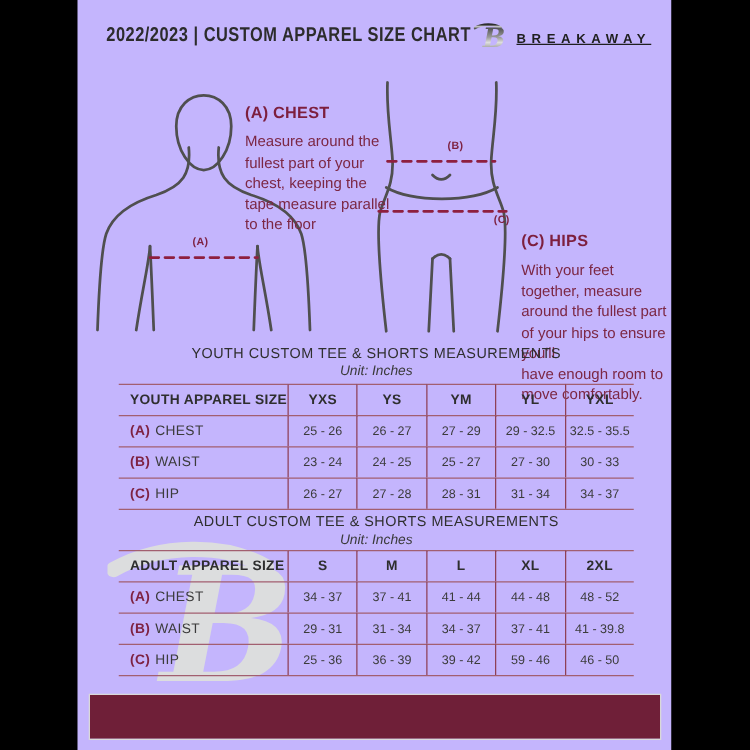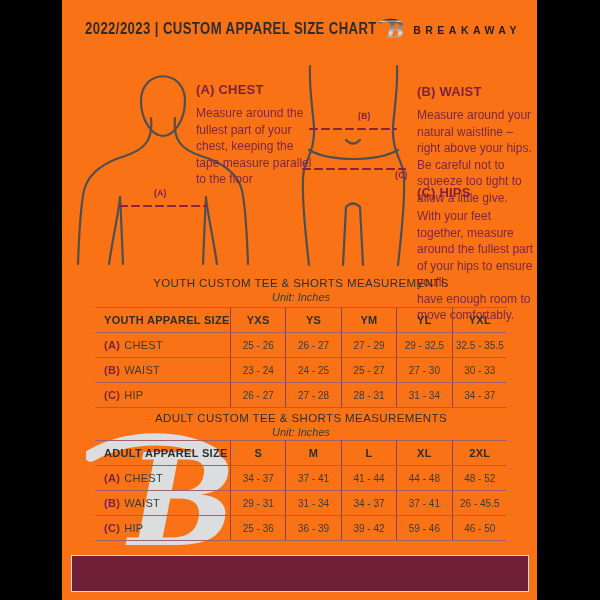--- a/index.html
+++ b/index.html
@@ -3,31 +3,31 @@
 <meta charset="utf-8">
 <style>
   html,body{margin:0;padding:0;}
   body{
     width:600px;height:600px;background:#000;
     font-family:"Liberation Sans", sans-serif;
     position:relative;overflow:hidden;
   }
   .page{
     position:absolute;left:62px;top:0;width:475px;height:600px;
-    background:#f97316;overflow:hidden;
+    background:#c4b5fd;overflow:hidden;
   }
   
   .header{position:absolute;left:0;top:0;width:100%;height:50px;}
   .doc-title{
     position:absolute;left:23px;top:20px;
     font-size:16px;font-weight:800;color:#2c2c2c;letter-spacing:.5px;
     transform:scaleX(.82);transform-origin:left center;white-space:nowrap;
   }
   .brand{position:absolute;right:16px;top:15px;display:flex;align-items:center;gap:7px;}
-  .brand-name{font-size:10.5px;font-weight:bold;letter-spacing:4.5px;color:#1f1f1f;}
+  .brand-name{font-size:10.5px;font-weight:bold;letter-spacing:4.5px;color:#1f1f1f;text-decoration:underline;}
   
   .fig{position:absolute;}
   .fig-upper{left:13px;top:56px;}
   .fig-lower{left:223px;top:60px;}
   .fig path{fill:none;stroke:#4f4f4f;stroke-width:2.2;stroke-linecap:round;}
   .fig path.dash{stroke:#8e1f3f;stroke-width:2.2;stroke-dasharray:7 5;}
   .marker{
     position:absolute;font-size:8.5px;font-weight:bold;color:#7e2242;letter-spacing:.3px;
   }
   .marker-a{left:92px;top:188px;}
@@ -130,29 +130,20 @@
   <span class="marker marker-c">(C)</span>
 
   <div class="note note-chest">
     <div class="note-head">(A) CHEST</div>
     <div class="note-body">Measure around the
 fullest part of your
 chest, keeping the
 tape measure parallel
 to the floor</div>
   </div>
-  <div class="note note-waist">
-    <div class="note-head">(B) WAIST</div>
-    <div class="note-body">Measure around your
-natural waistline –
-right above your hips.
-Be careful not to
-squeeze too tight to
-allow a little give.</div>
-  </div>
   <div class="note note-hips">
     <div class="note-head">(C) HIPS</div>
     <div class="note-body">With your feet
 together, measure
 around the fullest part
 of your hips to ensure
 you'll
 have enough room to
 move comfortably.</div>
   </div>
@@ -226,21 +217,21 @@
     <div class="c vline">48 - 52</div>
 
     <div class="c first">
       <span class="row-prefix">(B)</span>
       <span>WAIST</span>
     </div>
     <div class="c vline">29 - 31</div>
     <div class="c vline">31 - 34</div>
     <div class="c vline">34 - 37</div>
     <div class="c vline">37 - 41</div>
-    <div class="c vline">26 - 45.5</div>
+    <div class="c vline">41 - 39.8</div>
 
     <div class="c first">
       <span class="row-prefix">(C)</span>
       <span>HIP</span>
     </div>
     <div class="c vline">25 - 36</div>
     <div class="c vline">36 - 39</div>
     <div class="c vline">39 - 42</div>
     <div class="c vline">59 - 46</div>
     <div class="c vline">46 - 50</div>

